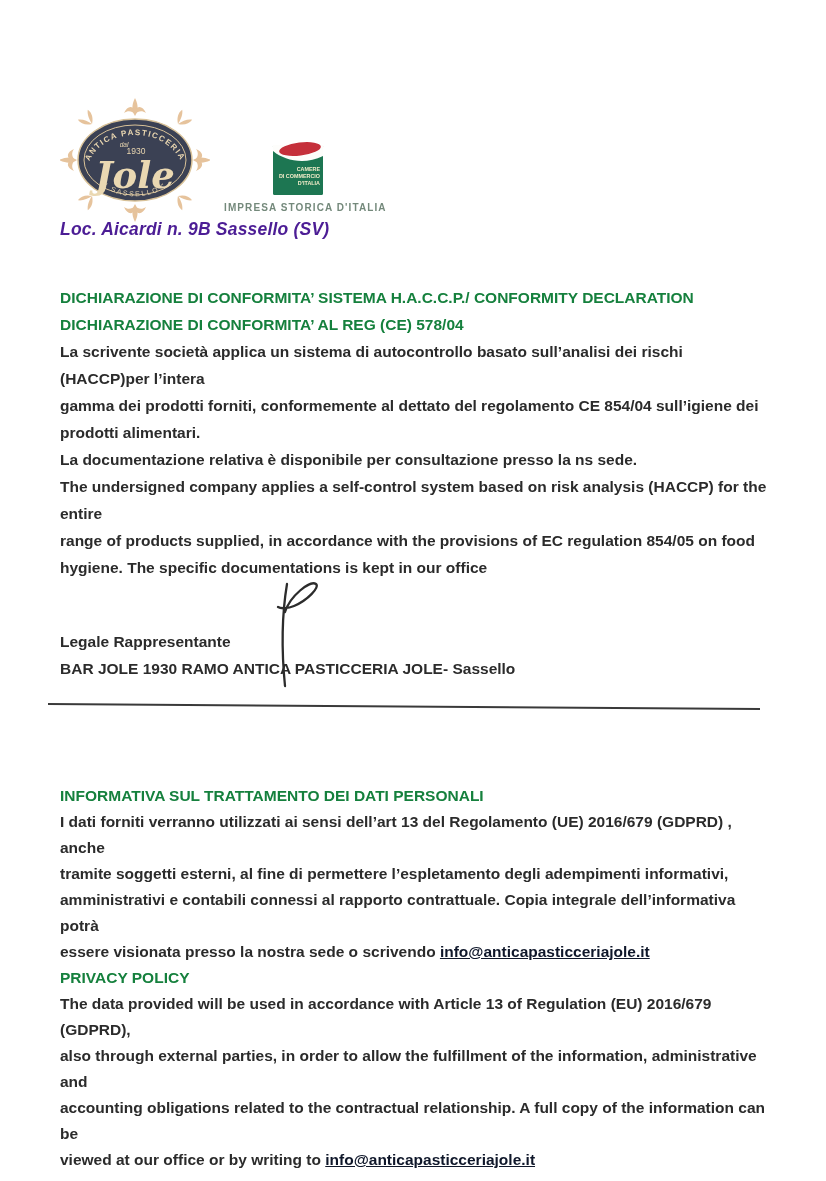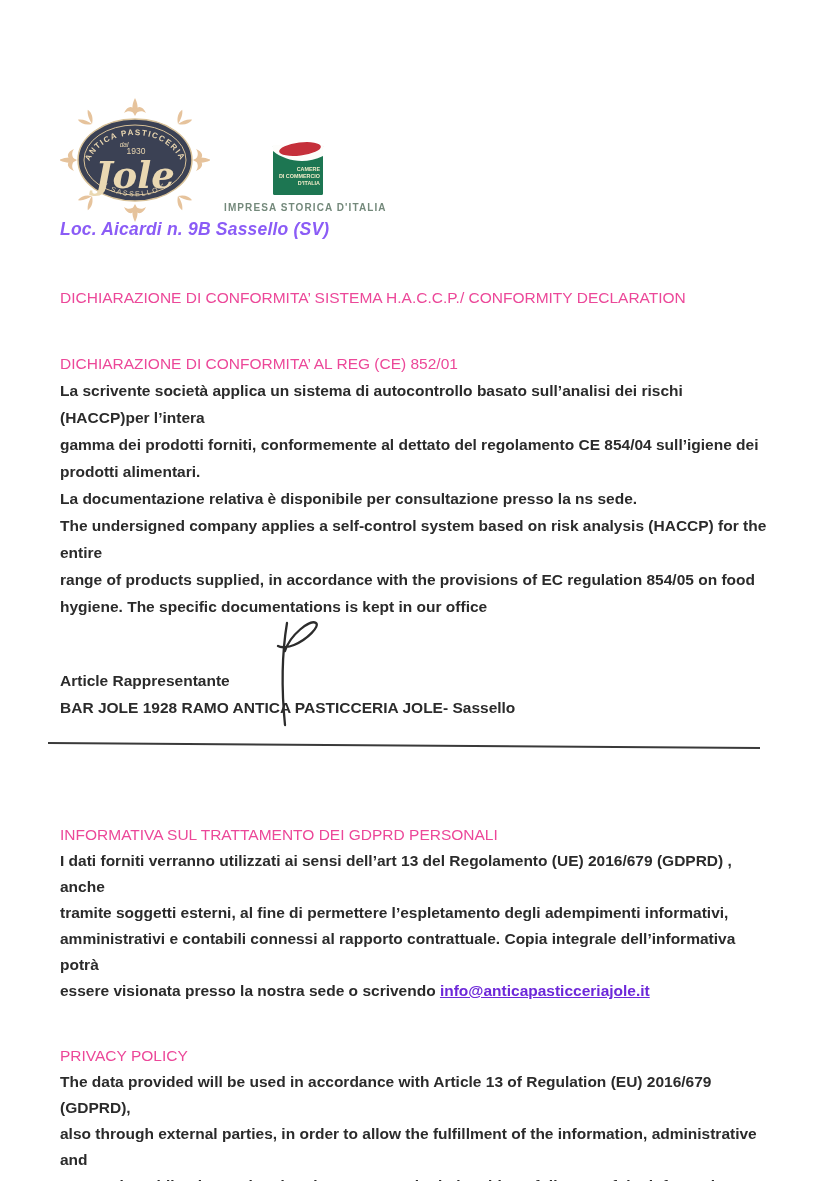--- a/index.html
+++ b/index.html
@@ -13,33 +13,33 @@
   .header { display:flex; align-items:flex-start; }
   .jole-logo { width:150px; height:130px; flex:none; }
   .cert-block { width:150px; margin-left:14px; margin-top:44px; text-align:center; flex:none; }
   .cert-badge { display:block; margin:0 auto; }
   .cert-caption {
     font-size:10px; letter-spacing:1.1px; color:#74897b; margin-top:3px;
     white-space:nowrap; font-weight:bold;
   }
   .address {
     font-size:17.5px; font-weight:bold; font-style:italic; margin-top:-6px;
-    letter-spacing:0.2px; color:#8b5cf6;
+    letter-spacing:0.2px; color:#4c1d95;
   }
   .section-declaration { margin-top:44px; font-size:15.5px; line-height:27px; }
-  .h { font-weight:normal; color:#ec4899;margin-top:39px; }
+  .h { font-weight:bold; color:#15803d; }
   .pre { white-space:pre-line; }
   .signature-area { position:relative; margin-top:47px; font-size:15.5px; line-height:27px; }
   .signature-mark { position:absolute; left:192px; top:-50px; }
   .divider {
     height:2px; background:#3a3a3a; width:712px; margin-left:-12px; margin-top:21px;
     transform:rotate(0.4deg); transform-origin:left center;
   }
   .section-privacy { margin-top:78px; font-size:15.5px; line-height:26px; }
-  a.email { color:#6d28d9; text-decoration:underline; cursor:pointer; }
+  a.email { color:#0f172a; text-decoration:underline; cursor:pointer; }
 </style>
 </head>
 <body>
 
 <div class="page">
 
   <div class="header">
     <svg class="jole-logo" viewBox="0 0 150 130" xmlns="http://www.w3.org/2000/svg">
       <defs>
         <path id="arcTop" d="M27,78 A48,38 0 0 1 123,78" fill="none"></path>
@@ -88,42 +88,42 @@
         </g>
       </svg>
       <div class="cert-caption">IMPRESA STORICA D'ITALIA</div>
     </div>
   </div>
 
   <div class="address">Loc. Aicardi n. 9B Sassello (SV)</div>
 
   <div class="section-declaration">
     <p class="h">DICHIARAZIONE DI CONFORMITA’ SISTEMA H.A.C.C.P./ CONFORMITY DECLARATION</p>
-    <p class="h">DICHIARAZIONE DI CONFORMITA’ AL REG (CE) 852/01</p>
+    <p class="h">DICHIARAZIONE DI CONFORMITA’ AL REG (CE) 578/04</p>
     <p class="pre">La scrivente società applica un sistema di autocontrollo basato sull’analisi dei rischi (HACCP)per l’intera
 gamma dei prodotti forniti, conformemente al dettato del regolamento CE 854/04 sull’igiene dei
 prodotti alimentari.
 La documentazione relativa è disponibile per consultazione presso la ns sede.</p>
     <p class="pre">The undersigned company applies a self-control system based on risk analysis (HACCP) for the entire
 range of products supplied, in accordance with the provisions of EC regulation 854/05 on food
 hygiene. The specific documentations is kept in our office</p>
   </div>
 
   <div class="signature-area">
     <svg class="signature-mark" width="72" height="112" viewBox="0 0 72 112" xmlns="http://www.w3.org/2000/svg">
       <path d="M35,6 C31,30 29,68 33,108 M33,34 C38,18 58,2 64,6 C68,9 56,22 42,28 C36,30.5 29,31 26,29" fill="none" stroke="#2c2c2c" stroke-width="2.3" stroke-linecap="round"></path>
     </svg>
-    <p>Article Rappresentante</p>
-    <p>BAR JOLE 1928 RAMO ANTICA PASTICCERIA JOLE- Sassello</p>
+    <p>Legale Rappresentante</p>
+    <p>BAR JOLE 1930 RAMO ANTICA PASTICCERIA JOLE- Sassello</p>
   </div>
 
   <div class="divider"></div>
 
   <div class="section-privacy">
-    <p class="h">INFORMATIVA SUL TRATTAMENTO DEI GDPRD PERSONALI</p>
+    <p class="h">INFORMATIVA SUL TRATTAMENTO DEI DATI PERSONALI</p>
     <p><span class="pre">I dati forniti verranno utilizzati ai sensi dell’art 13 del Regolamento (UE) 2016/679 (GDPRD) , anche
 tramite soggetti esterni, al fine di permettere l’espletamento degli adempimenti informativi,
 amministrativi e contabili connessi al rapporto contrattuale. Copia integrale dell’informativa potrà
 essere visionata presso la nostra sede o scrivendo </span><a class="email">info@anticapasticceriajole.it</a></p>
     <p class="h">PRIVACY POLICY</p>
     <p><span class="pre">The data provided will be used in accordance with Article 13 of Regulation (EU) 2016/679 (GDPRD),
 also through external parties, in order to allow the fulfillment of the information, administrative and
 accounting obligations related to the contractual relationship. A full copy of the information can be
 viewed at our office or by writing to </span><a class="email">info@anticapasticceriajole.it</a></p>
   </div>

